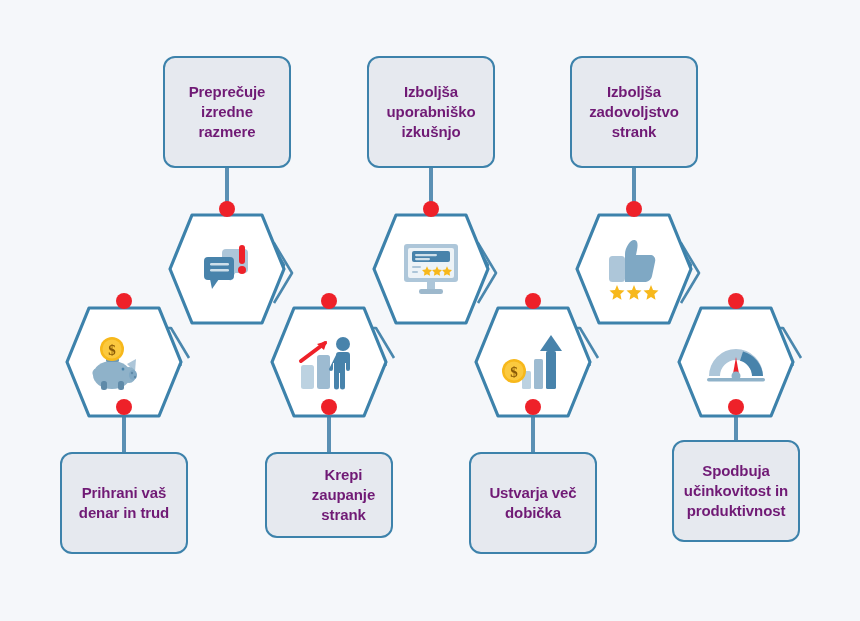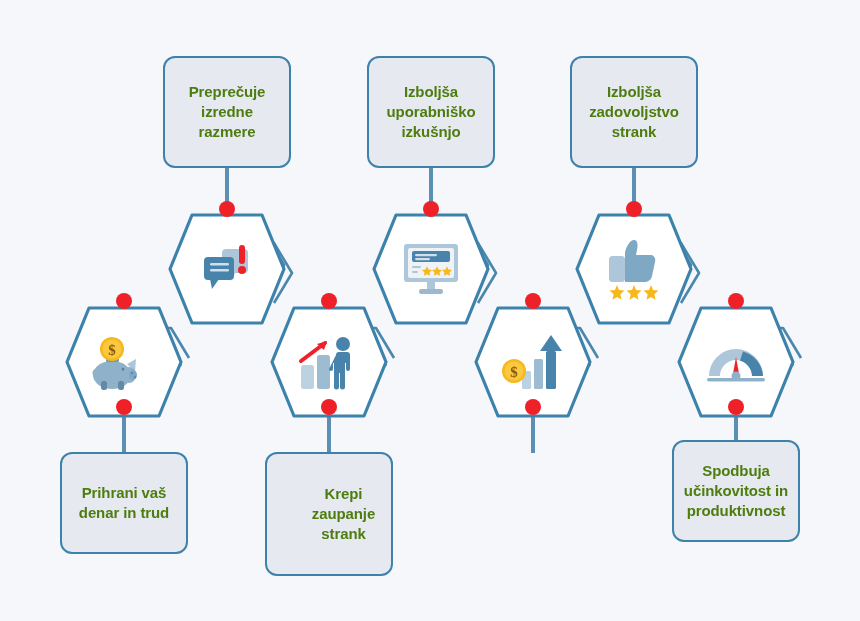--- a/index.html
+++ b/index.html
@@ -27,21 +27,21 @@
     border: 2px solid #3d82ab;
     border-radius: 12px;
     display: flex;
     align-items: center;
     justify-content: center;
     text-align: center;
     padding: 6px 8px;
     z-index: 6;
   }
   .card-text {
-    color: #4d7c0f;
+    color: #701a75;
     font-size: 15px;
     font-weight: 700;
     line-height: 1.32;
     letter-spacing: -0.1px;
     white-space: pre-line;
   }
 
   
   .stem {
     position: absolute;
@@ -274,24 +274,28 @@
 
   <div class="dot" style="left:116px; top:399px;"></div>
   <div class="dot" style="left:321px; top:399px;"></div>
   <div class="dot" style="left:525px; top:399px;"></div>
   <div class="dot" style="left:728px; top:399px;"></div>
 
   <div class="card" style="left:60px; top:452px; width:128px; height:102px;justify-content:center;">
     <div class="card-text">Prihrani vaš
 denar in trud</div>
   </div>
-  <div class="card" style="left:265px; top:452px; width:128px; height:124px;padding-left:37px;">
+  <div class="card" style="left:265px; top:452px; width:128px; height:86px;padding-left:37px;">
     <div class="card-text">Krepi
 zaupanje
 strank</div>
+  </div>
+  <div class="card" style="left:469px; top:452px; width:128px; height:102px;">
+    <div class="card-text">Ustvarja več
+dobička</div>
   </div>
   <div class="card" style="left:672px; top:440px; width:128px; height:102px;">
     <div class="card-text">Spodbuja
 učinkovitost in
 produktivnost</div>
   </div>
 
 </div>
 
 </body></html>

